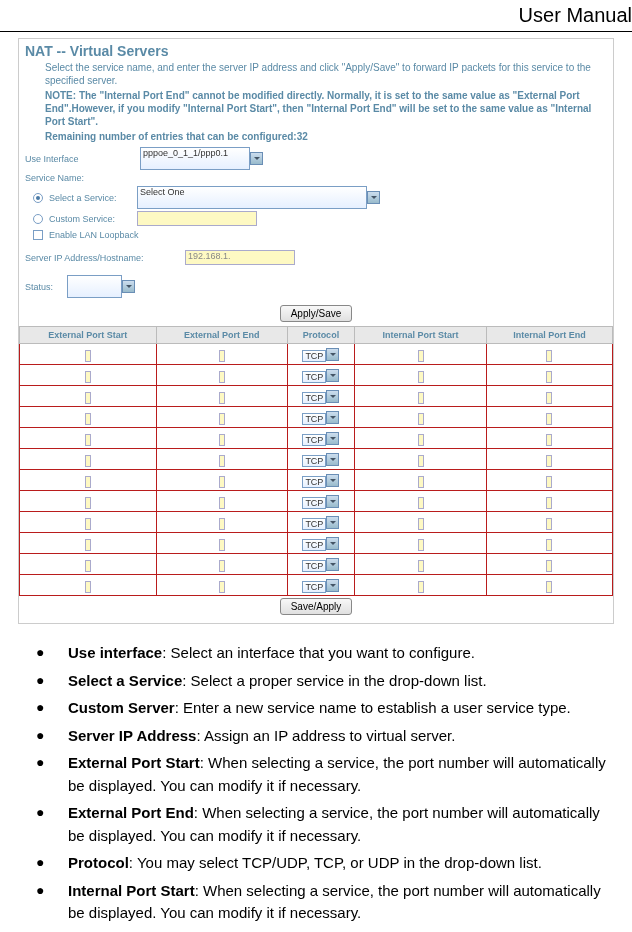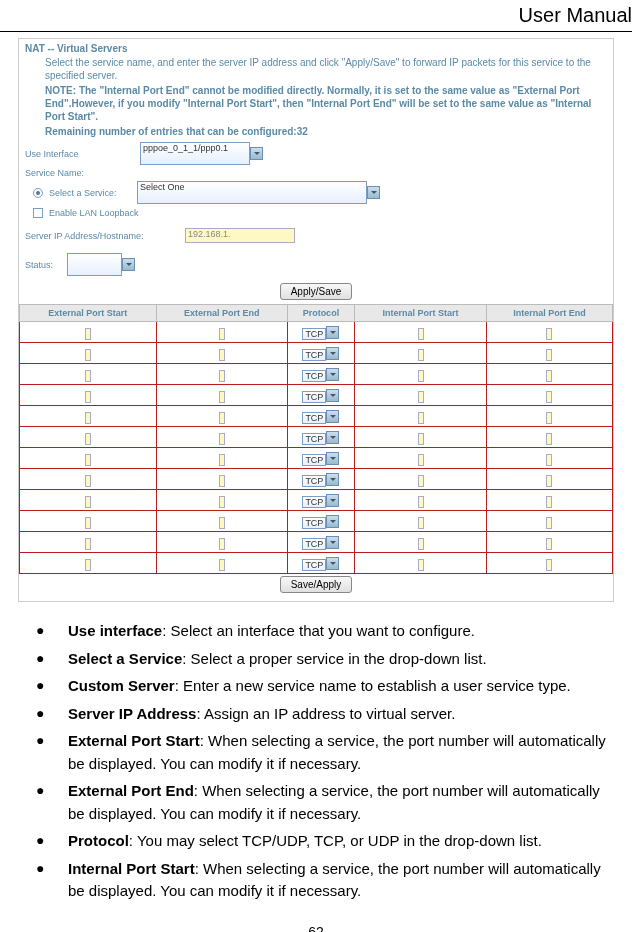--- a/index.html
+++ b/index.html
@@ -1,19 +1,19 @@
 <!DOCTYPE html>
 <html><head>
   <meta charset="utf-8">
   <style>
     * { margin: 0; padding: 0; box-sizing: border-box; }
     body { font-family: Arial, sans-serif; background: #fff; width: 632px; }
     .header { text-align: right; font-size: 20px; padding: 4px 0; border-bottom: 1px solid #000; }
     .screenshot { border: 1px solid #ccc; margin: 6px 18px 10px 18px; padding: 2px 0 8px 0; }
-    .section-title { color: #5a8aa6; font-size: 10px; font-weight: bold; padding: 2px 6px; }
+    .section-title { color: #5a8aa6; font-size: 14px; font-weight: bold; padding: 2px 6px; }
     .desc { font-size: 10px; color: #5a8aa6; padding: 0 6px 2px 6px; line-height: 1.3; margin-left: 20px; }
     .desc b { font-weight: bold; }
     .form-area { padding: 2px 6px; font-size: 9px; color: #5a8aa6; }
     .form-row { display: flex; align-items: center; margin-bottom: 3px; }
     .form-label { width: 115px; font-size: 9px; }
     .sel { border: 1px solid #7a9ec5; font-size: 9px; height: 23px; background: linear-gradient(#fff, #e6f0ff); color: #333; padding: 0 2px; }
     .sel-wide { width: 230px; }
     .sel-use { width: 110px; }
     .sel-sm { width: 48px; }
     .sel-arrow { display: inline-block; width: 13px; height: 13px; background: linear-gradient(#cde, #9bc); border: 1px solid #6a8eb5; position: relative; vertical-align: middle; }
@@ -60,20 +60,25 @@
     </div>
     <div class="form-row">
       <span class="form-label">Service Name:</span>
     </div>
     <div class="radio-row">
       <span class="radio selected"></span>
       <span class="form-label" style="width:88px">Select a Service:</span>
       <span class="sel sel-wide">Select One</span>
         <span class="sel-arrow"></span>
     </div>
+    <div class="radio-row">
+      <span class="radio"></span>
+      <span class="form-label" style="width:88px">Custom Service:</span>
+      <span class="input-txt" style="width:120px"></span>
+    </div>
     <div class="form-row" style="margin-top:4px;padding-left:8px">
       <span class="checkbox"></span>
       <span>Enable LAN Loopback</span>
     </div>
     <div class="form-row" style="margin-top:10px">
       <span style="width:160px">Server IP Address/Hostname:</span>
       <span class="input-txt" style="width:110px;color:#888">192.168.1.</span>
     </div>
     <div class="form-row" style="margin-top:10px">
       <span style="width:42px">Status:</span>

